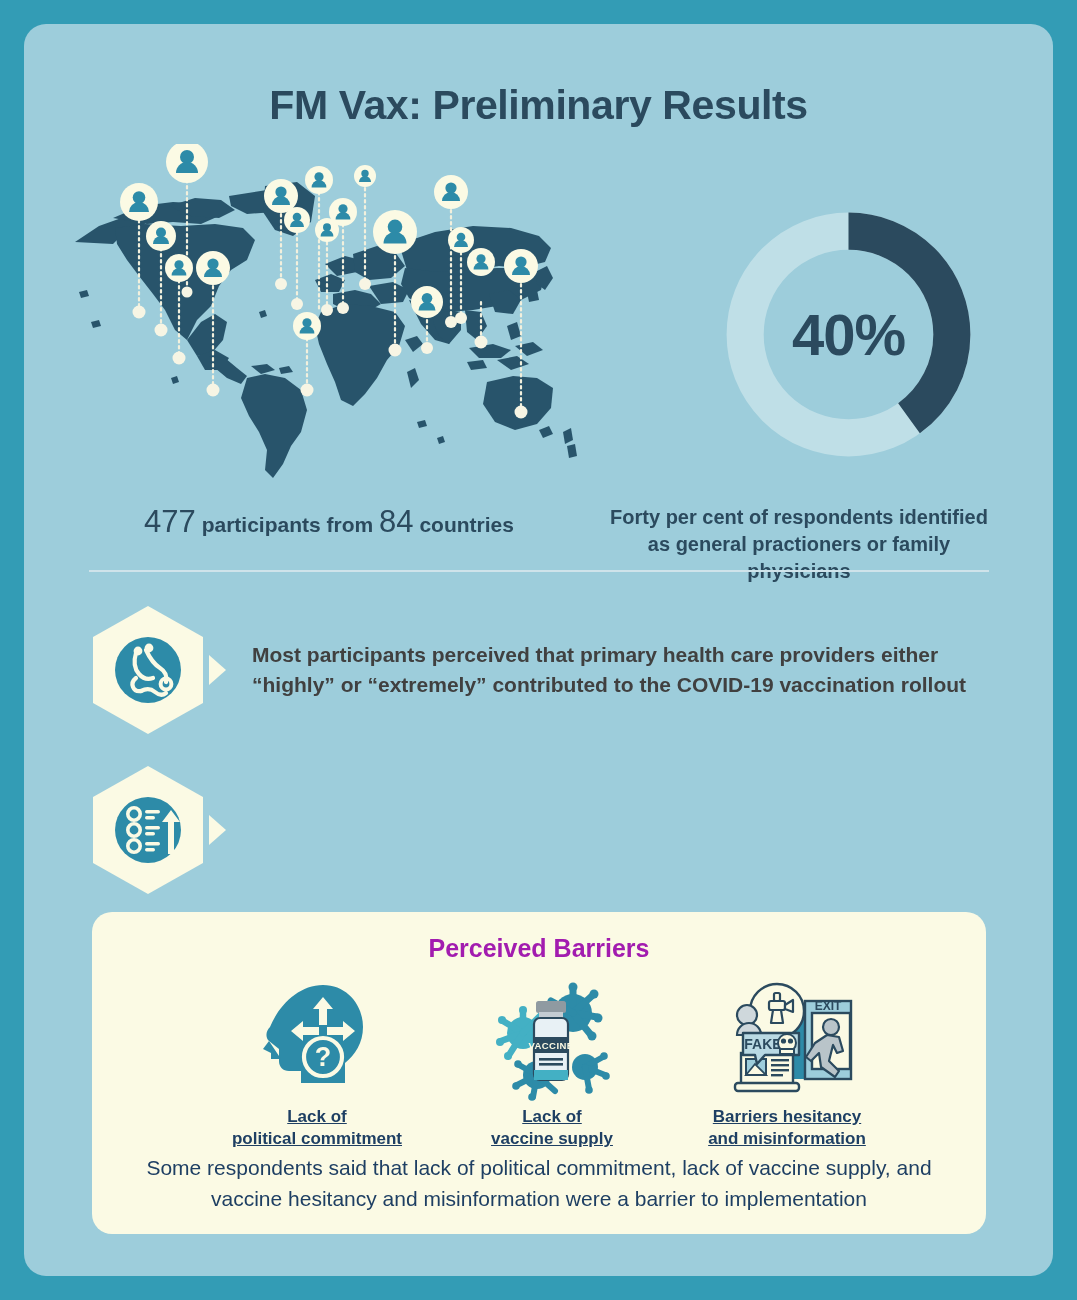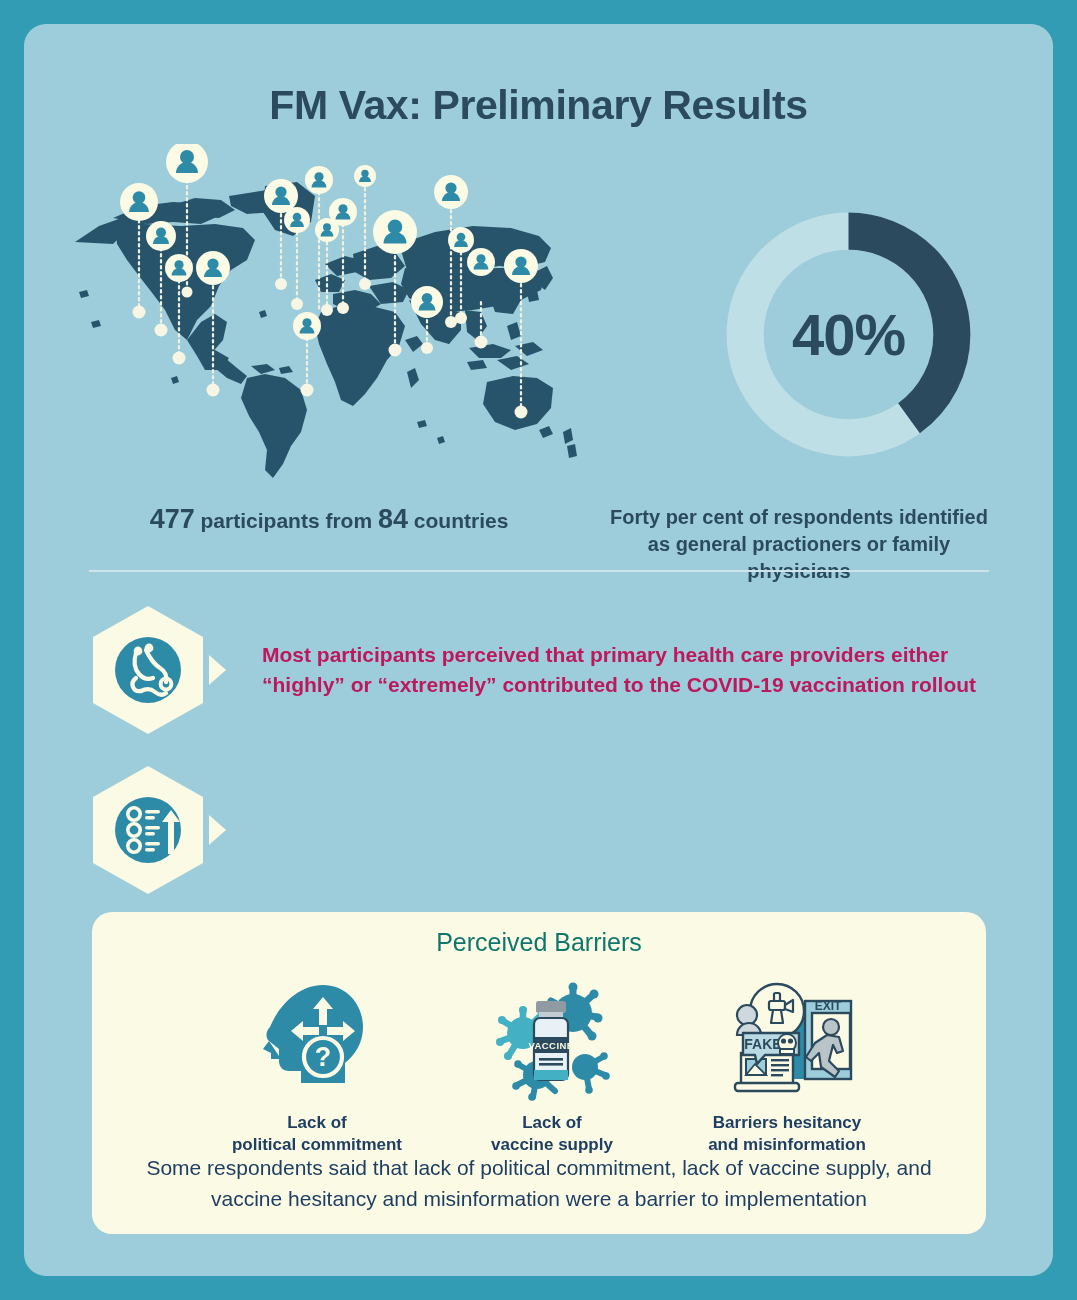--- a/index.html
+++ b/index.html
@@ -35,21 +35,21 @@
     display:flex; align-items:center; justify-content:center;
     font-size:58px; font-weight:bold; color:#2b4a5e;
     letter-spacing:-1px;
   }
   
   .stat-left {
     position:absolute; left:45px; top:480px; width:520px;
     text-align:center;
     font-size:21px; color:#2b4a5e; font-weight:600;
   }
-  .stat-left .big { font-size:27px; font-weight:bold; }
+  .stat-left .big { font-size:31px; font-weight:normal; }
   .stat-right {
     position:absolute; left:575px; top:480px; width:400px;
     text-align:center; line-height:1.36;
     font-size:20px; color:#2b4a5e; font-weight:bold;
   }
   
   .divider {
     position:absolute; left:65px; top:546px; width:900px; height:2px;
     background:#cfe3ea;
   }
@@ -60,45 +60,46 @@
   .hexbox { position:relative; width:118px; height:132px; flex:0 0 118px; }
   .hexbox svg { width:100%; height:100%; display:block; }
   .arrow-tri {
     width:0; height:0; flex:0 0 auto;
     border-top:15px solid transparent;
     border-bottom:15px solid transparent;
     border-left:17px solid #fbfae4;
     margin-left:2px;
   }
   .bullet-text {
-    margin-left:36px;
-    font-size:21px; font-weight:bold; color:#be185d;
+    margin-left:26px;
+    font-size:21px; font-weight:bold; color:#404040;
     line-height:1.45;
   }
   
   .barriers {
     position:absolute; left:68px; top:888px;
     width:894px; height:322px;
     background:#fbfae4;
     border-radius:20px;
   }
   .barriers-title {
-    position:absolute; left:0; top:16px; width:100%;
-    text-align:center; font-size:25px; font-weight:normal; color:#0f766e;
+    position:absolute; left:0; top:22px; width:100%;
+    text-align:center; font-size:25px; font-weight:bold; color:#a21caf;
   }
   .barrier-cols {
     position:absolute; left:130px; top:62px; width:660px;
     display:flex; justify-content:space-between; align-items:flex-start;
   }
   .barrier-col { width:190px; text-align:center; }
   .barrier-icon { height:132px; display:flex; align-items:center; justify-content:center; }
   .barrier-icon svg { display:block; }
   .barrier-label {
-    margin-top:6px; font-size:17px; font-weight:bold; color:#1e3f63;
+    margin-top:0; font-size:17px; font-weight:bold; color:#1e3f63;
     line-height:1.3;
+    text-decoration:underline;
   }
   .barriers-foot {
     position:absolute; left:40px; bottom:20px; width:814px;
     text-align:center; font-size:21px; color:#1e3f63;
     line-height:1.45;
   }
 </style>
 </head>
 <body>
 

